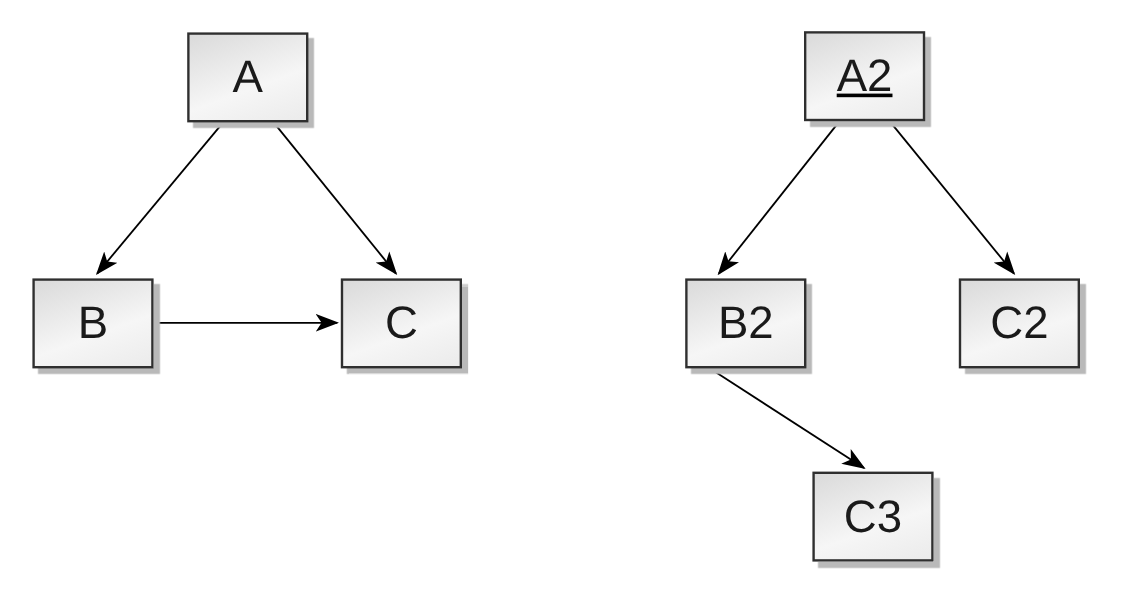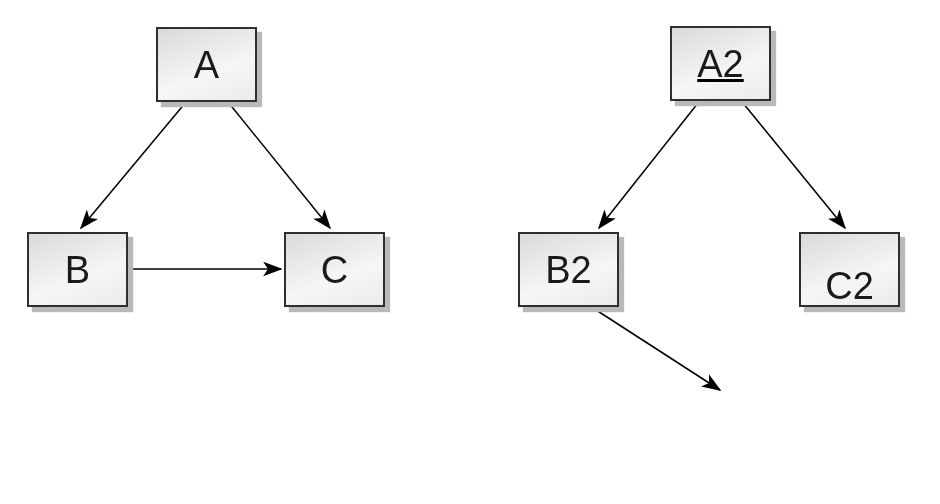--- a/index.html
+++ b/index.html
@@ -71,20 +71,23 @@
   <div class="node" style="left:27px;  top:232px;">
     <span class="label">B</span>
   </div>
   <div class="node" style="left:284px; top:232px;">
     <span class="label">C</span>
   </div>
 
   <div class="node" style="left:670px; top:26px;text-decoration:underline;">
     <span class="label">A2</span>
   </div>
-  <div class="node" style="left:518px; top:232px;">
+  <div class="node" style="left:571px; top:232px;">
     <span class="label">B2</span>
   </div>
-  <div class="node" style="left:799px; top:232px;align-items:flex-end;">
+  <div class="node" style="left:799px; top:232px;">
     <span class="label">C2</span>
+  </div>
+  <div class="node" style="left:677px; top:393px;">
+    <span class="label">C3</span>
   </div>
 
 </div>
 
 </body></html>

